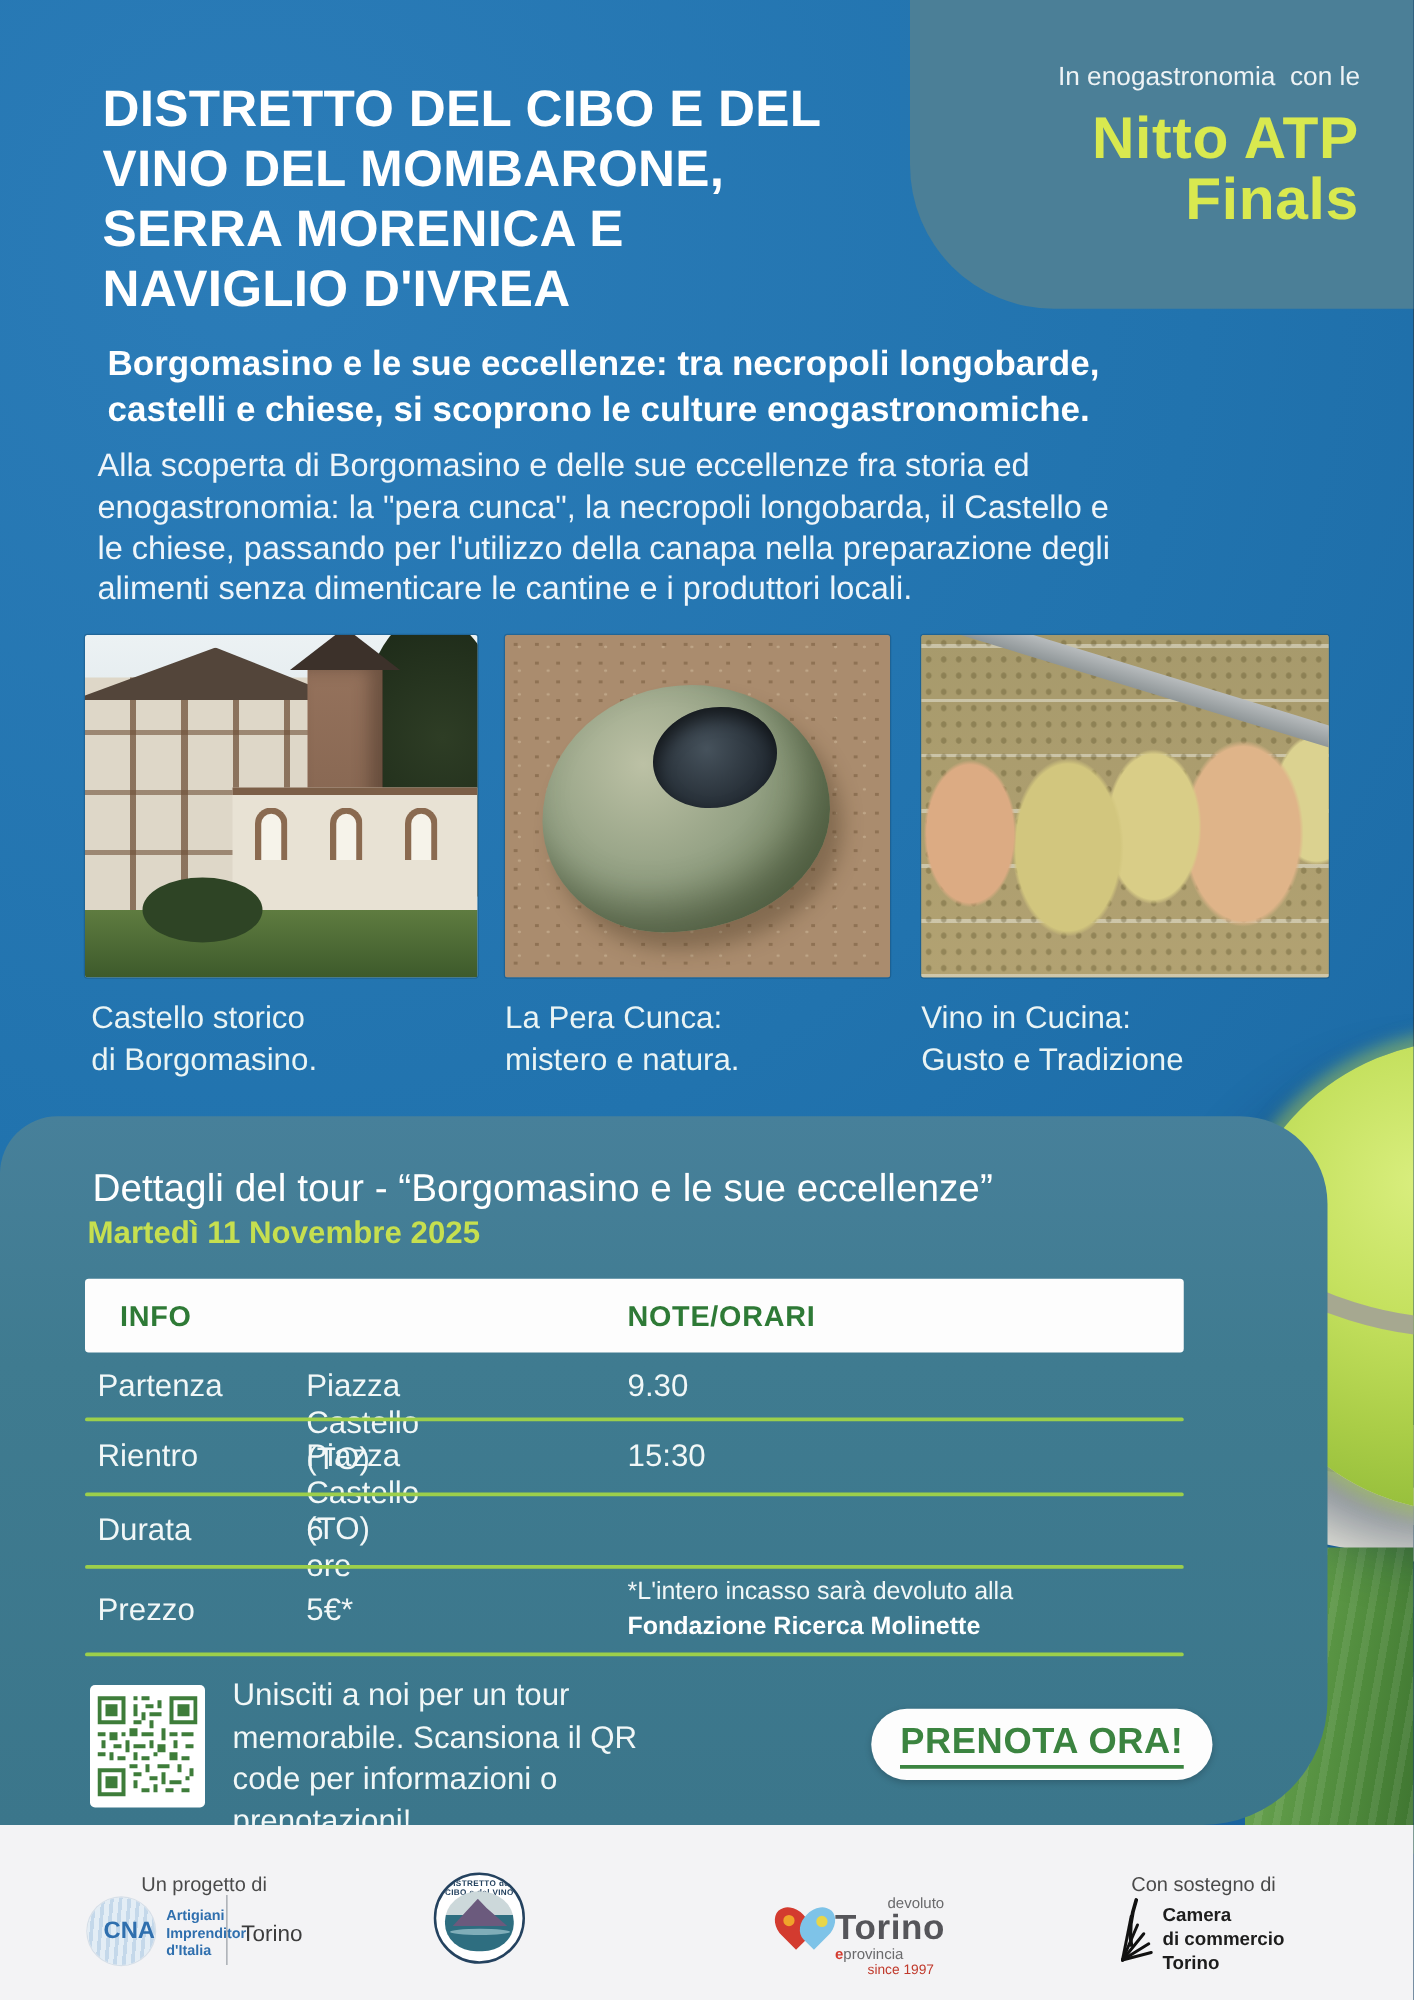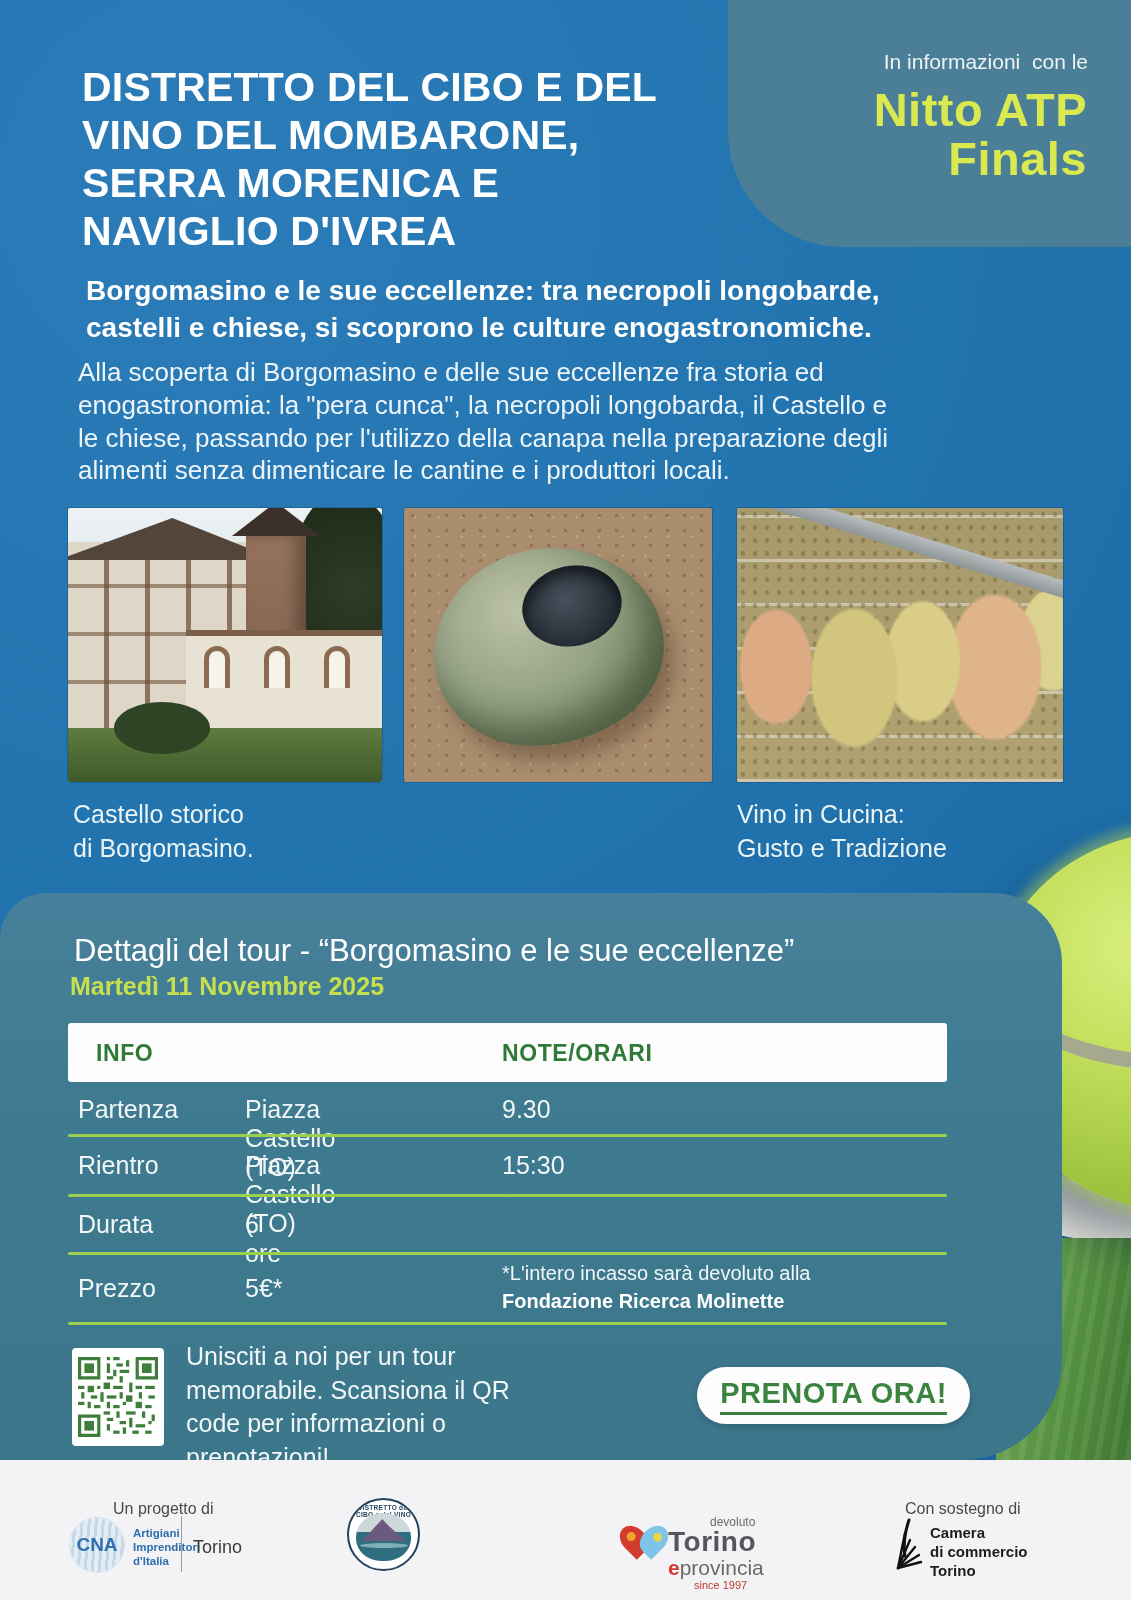--- a/index.html
+++ b/index.html
@@ -106,21 +106,21 @@
   .cta{ left:697px; top:1367px; width:273px; height:57px; background:#fdfdfd; border:none; border-radius:29px;
         display:flex; align-items:center; justify-content:center; cursor:pointer; z-index:6;
         box-shadow:0 2px 6px rgba(0,0,0,.2); }
   .cta span{ color:#3b8440; font-size:29px; font-weight:bold; letter-spacing:.5px; border-bottom:3px solid #3b8440; padding-bottom:2px; }
 
   
   .footer{ left:0; top:1460px; width:1131px; height:140px; background:#f3f3f5; z-index:7; }
   .f-label{ color:#4a4a4a; font-size:16px; z-index:8; }
   .cna-circle{ left:70px; top:1518px; width:54px; height:54px; border-radius:50%; z-index:8;
                background:repeating-linear-gradient(95deg,#e3edf5 0 4px,#c4d8ea 4px 7px);
-               display:flex; align-items:center; justify-content:center; box-shadow:0 0 0 1px #d6dfe8; }
+               display:flex; align-items:center; justify-content:flex-end; box-shadow:0 0 0 1px #d6dfe8; }
   .cna-circle span{ color:#2f6fae; font-size:19px; font-weight:bold; }
   .cna-org{ left:133px; top:1527px; color:#2f6fae; font-size:11.5px; font-weight:bold; line-height:1.2; z-index:8; }
   .f-divider{ left:181px; top:1516px; width:1px; height:56px; background:#9aa0a6; z-index:8; }
   .cna-city{ left:193px; top:1537px; color:#3c3c3c; font-size:18px; z-index:8; }
 
   .district{ left:347px; top:1498px; width:73px; height:73px; border-radius:50%; background:#ffffff;
              border:2px solid #24425f; z-index:8; overflow:hidden; }
   .district-text{ left:0; top:4px; width:100%; text-align:center; color:#24425f; font-size:6.5px; font-weight:bold; letter-spacing:.3px; }
   .district-art{ left:7px; top:13px; width:55px; height:48px; border-radius:50% 50% 46% 46%; overflow:hidden;
                  background:linear-gradient(#ccd8da 0 40%, #2e6e80 40% 100%); }
@@ -129,21 +129,21 @@
 
   .heart{ left:620px; top:1518px; width:52px; height:52px; z-index:8; }
   .pin{ position:absolute; width:24px; height:32px; }
   .pin-l{ left:2px; top:6px; background:#d33b2f; border-radius:50% 50% 50% 0; transform:rotate(-45deg); }
   .pin-r{ left:22px; top:6px; background:#7ec3e8; border-radius:50% 50% 0 50%; transform:rotate(45deg); }
   .pin-dot{ position:absolute; width:9px; height:9px; border-radius:50%; top:7px; left:8px; }
   .dot-l{ background:#f0a42a; } .dot-r{ background:#e8d64a; }
   .turismo{ left:668px; top:1516px; z-index:8; line-height:1; }
   .tur-top{ color:#6a6a6c; font-size:12px; margin-left:42px; }
   .tur-name{ color:#55555a; font-size:28px; font-weight:bold; letter-spacing:.5px; }
-  .tur-sub{ font-size:21px; color:#6a6a6c; margin-top:1px; }
+  .tur-sub{ font-size:12px; color:#6a6a6c; margin-top:1px; }
   .tur-sub b{ color:#d33b2f; }
   .tur-since{ color:#c0392b; font-size:11px; margin-top:2px; margin-left:26px; }
 
   .camera-icon{ left:895px; top:1518px; width:30px; height:54px; z-index:8; }
   .camera-text{ left:930px; top:1524px; color:#1d1d1d; font-size:15px; font-weight:bold; line-height:1.25; z-index:8; }
 </style>
 </head>
 <body>
 
 <div class="poster">
@@ -151,21 +151,21 @@
   <div class="abs tn-gray"></div>
   <div class="abs tn-line"></div>
   <div class="abs tn-grass"></div>
   <div class="abs tn-ball">
     <svg viewBox="0 0 378 378">
       <path d="M2,168 C60,212 130,234 200,230 C270,226 330,216 378,234" fill="none" stroke="#a3a296" stroke-width="15" stroke-linecap="round" opacity="0.9"></path>
     </svg>
   </div>
 
   <div class="abs badge">
-    <div class="abs badge-pre">In informazioni  con le</div>
+    <div class="abs badge-pre">In enogastronomia  con le</div>
     <div class="abs badge-l1">Nitto ATP</div>
     <div class="abs badge-l2">Finals</div>
   </div>
 
   <h1 class="abs title pre">DISTRETTO DEL CIBO E DEL
 VINO DEL MOMBARONE,
 SERRA MORENICA E
 NAVIGLIO D'IVREA</h1>
   <h2 class="abs subtitle pre">Borgomasino e le sue eccellenze: tra necropoli longobarde,
 castelli e chiese, si scoprono le culture enogastronomiche.</h2>
@@ -196,20 +196,22 @@
     <div class="abs r-hole"></div>
   </div>
 
   <div class="abs photo photo3">
     <div class="abs g-bg"></div>
     <div class="abs g-rail"></div>
   </div>
 
   <div class="abs caption cap1 pre">Castello storico
 di Borgomasino.</div>
+  <div class="abs caption cap2 pre">La Pera Cunca:
+mistero e natura.</div>
   <div class="abs caption cap3 pre">Vino in Cucina:
 Gusto e Tradizione</div>
 
   <div class="abs panel"></div>
   <div class="abs panel-head">Dettagli del tour - “Borgomasino e le sue eccellenze”</div>
   <div class="abs panel-date">Martedì 11 Novembre 2025</div>
 
   <div class="abs thead">
     <span class="th-info">INFO</span>
     <span class="th-note">NOTE/ORARI</span>

